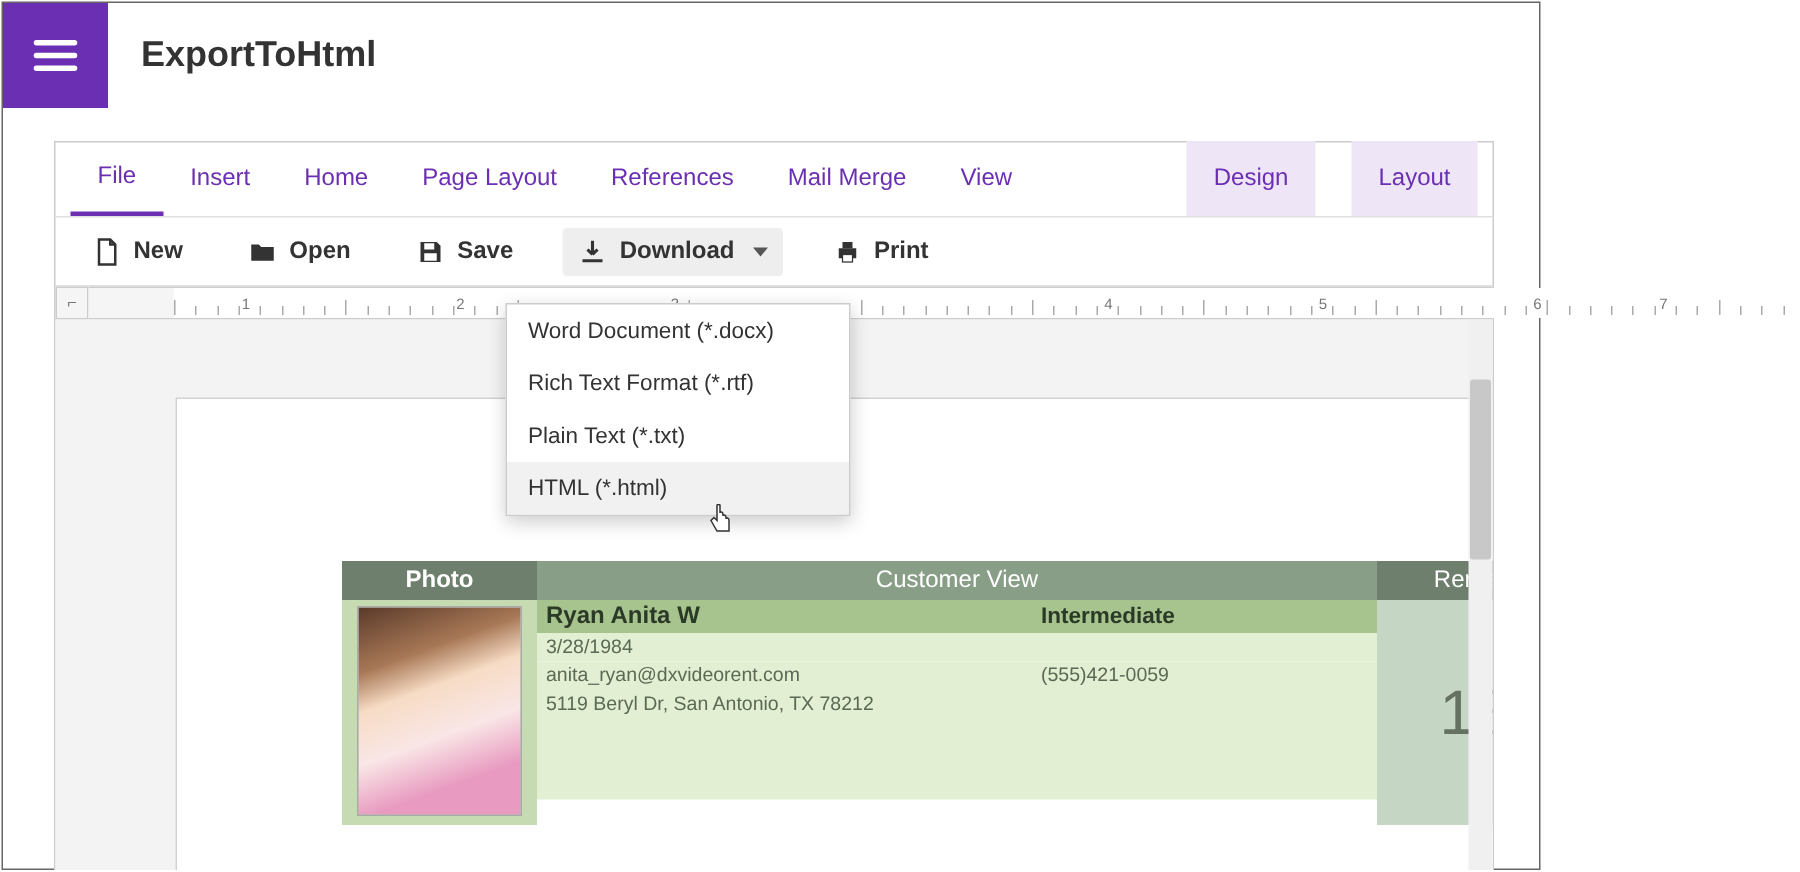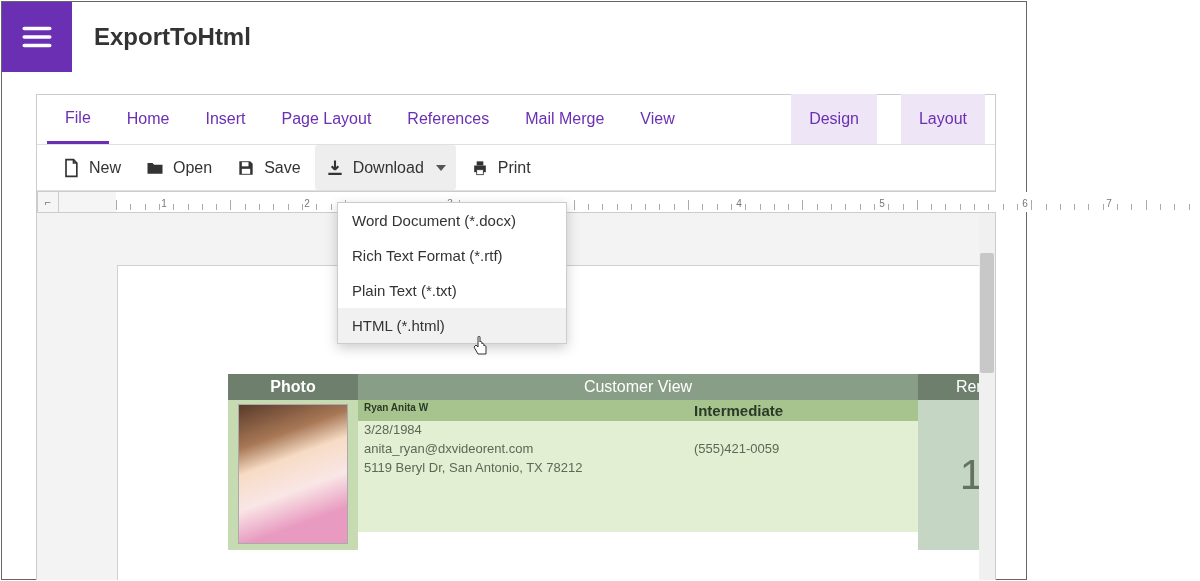--- a/index.html
+++ b/index.html
@@ -8,21 +8,21 @@
   .topbar { height: 70px; display: flex; align-items: center; }
   .hamburger { width: 70px; height: 70px; background: #6b2fb3; display: flex; align-items: center; justify-content: center; }
   .hamburger svg { width: 34px; height: 34px; }
   .title { font-size: 24px; font-weight: 700; color: #333; margin-left: 22px; }
   .editor-wrap { position: absolute; left: 34px; right: 30px; top: 92px; bottom: -1px; border: 1px solid #ccc; border-bottom: none; background: #fff; }
   .tabs { display: flex; align-items: flex-end; height: 50px; padding: 0 10px; border-bottom: 1px solid #e0e0e0; }
   .tab { padding: 0 18px; height: 50px; display: flex; align-items: center; font-size: 16px; color: #6b2fb3; cursor: pointer; }
   .tab.active { border-bottom: 3px solid #6b2fb3; }
   .tab.context { background: #eee6f6; color: #6b2fb3; margin-left: 24px; }
   .context-group { margin-left: auto; display: flex; }
-  .toolbar { display: flex; height: 46px; padding: 0 14px; gap: 4px; border-bottom: 1px solid #e0e0e0; }
+  .toolbar { display: flex; align-items: center; height: 46px; padding: 0 14px; gap: 23px; border-bottom: 1px solid #e0e0e0; font-weight: bold; }
   .tbtn { display: flex; align-items: center; gap: 8px; font-size: 16px; color: #333; padding: 6px 10px; border-radius: 3px; cursor: pointer; }
   .tbtn.pressed { background: #eee; }
   .ticon { width: 20px; height: 20px; display: inline-flex; }
   .caret { width: 0; height: 0; border-left: 5px solid transparent; border-right: 5px solid transparent; border-top: 6px solid #555; margin-left: 4px; }
   .ruler-row { display: flex; height: 22px; }
   .ruler-corner { width: 22px; height: 22px; border: 1px solid #ccc; background: #f5f5f5; display: flex; align-items: center; justify-content: center; font-size: 11px; color: #777; }
   .ruler { flex: 1; position: relative; background: #f5f5f5; border-top: 1px solid #ccc; border-bottom: 1px solid #ccc; }
   .ruler-page { position: absolute; left: 57px; width: 1000px; height: 100%; background: #fff; }
   .rtick { position: absolute; bottom: 2px; width: 1px; height: 6px; background: #aaa; }
   .rtick.big { height: 10px; }
@@ -33,21 +33,21 @@
   .th-row { display: flex; }
   .th { height: 26px; display: flex; align-items: center; justify-content: center; color: #fff; font-size: 16px; }
   .th1 { width: 130px; background: #6f7f6e; font-weight: bold; }
   .th2 { width: 560px; background: #889e87; }
   .th3 { width: 130px; background: #6f7f6e; }
   .data-row { display: flex; }
   .photo-cell { width: 130px; height: 150px; background: #c6dbb1; display: flex; align-items: flex-start; justify-content: center; padding-top: 4px;}
   .photo { width: 110px; height: 140px; background: linear-gradient(160deg, #5a3a2a 0%, #a87856 25%, #f7dcc5 40%, #f9e6e6 60%, #e89ac0 80%); border: 1px solid #aaa; }
   .info-cell { width: 560px; }
   .name-row { display: flex; }
-  .name1 { width: 330px; background: #a8c48e; padding: 2px 6px; font-weight: 700; font-size: 10px; color: #2a3a27; }
+  .name1 { width: 330px; background: #a8c48e; padding: 2px 6px; font-weight: 700; font-size: 16px; color: #2a3a27; }
   .name2 { width: 230px; background: #a8c48e; padding: 2px 6px; font-weight: 700; font-size: 15px; color: #2a3a27; }
   .detail-row { display: flex; min-height: 19px; }
   .d1 { width: 330px; background: #e3efd3; padding: 1px 6px; font-size: 13px; color: #5a6a55; }
   .d2 { width: 230px; background: #e3efd3; padding: 1px 6px; font-size: 13px; color: #5a6a55; }
   .addr-row { height: 73px; }
   .rentals-cell { width: 130px; background: #c6d6c4; display: flex; align-items: center; justify-content: center; font-size: 42px; color: #657262; }
   .dropdown { position: absolute; left: 335px; top: 200px; width: 230px; background: #fff; border: 1px solid #ccc; box-shadow: 0 4px 12px rgba(0,0,0,0.2); z-index: 50; }
   .dditem { padding: 9px 14px; font-size: 15px; color: #333; cursor: pointer; }
   .dditem.hover { background: #f1f1f1; }
   .cursor-hand { position: absolute; left: 470px; top: 334px; z-index: 60; pointer-events:none;}
@@ -65,22 +65,22 @@
           <path d="M3 6h18M3 12h18M3 18h18" stroke="#fff" stroke-width="2.5" fill="none" stroke-linecap="round"></path>
         </svg>
     </div>
     <div class="title">ExportToHtml</div>
   </div>
 
   <div class="editor-wrap">
 
     <div class="tabs">
       <div class="tab active">File</div>
+      <div class="tab">Insert</div>
       <div class="tab">Home</div>
-      <div class="tab">Insert</div>
       <div class="tab">Page Layout</div>
       <div class="tab">References</div>
       <div class="tab">Mail Merge</div>
       <div class="tab">View</div>
       <div class="context-group">
         <div class="tab context">Design</div>
         <div class="tab context">Layout</div>
       </div>
     </div>
 

